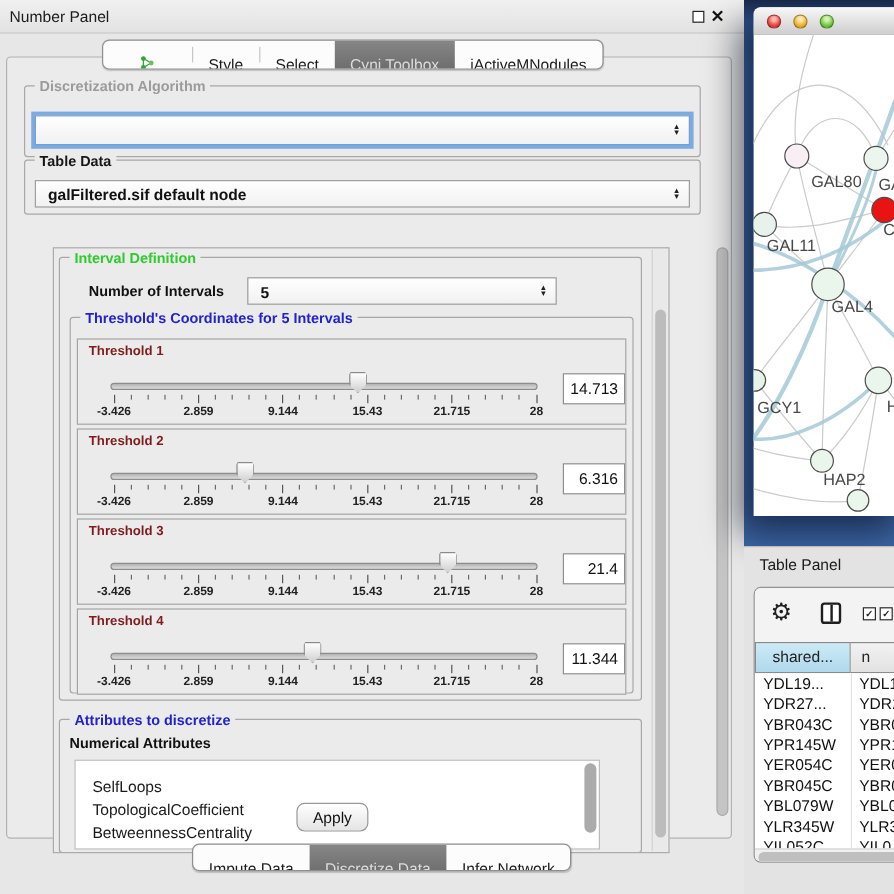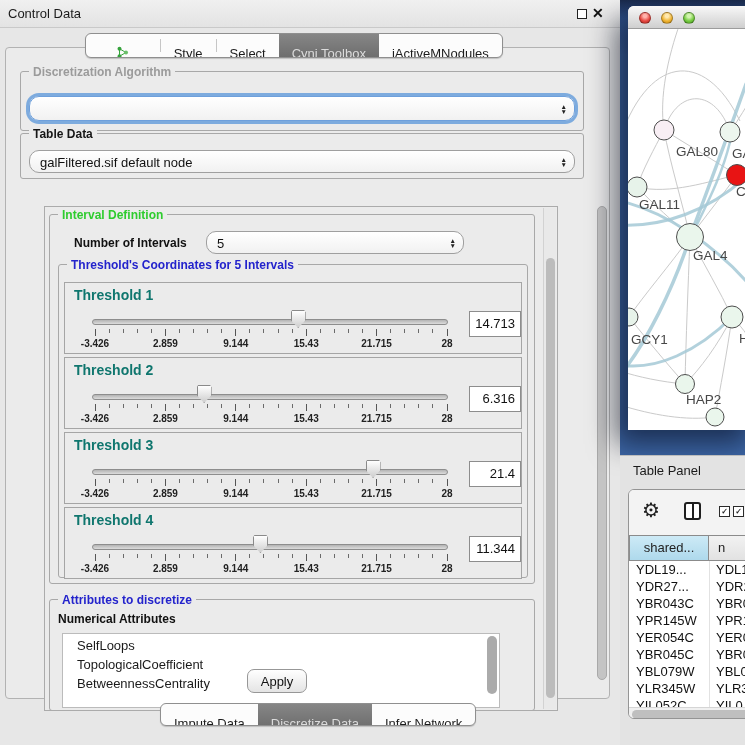--- a/index.html
+++ b/index.html
@@ -36,21 +36,21 @@
   .group-title.gray { color: #9b9b9b; }
   .group-title.green { color: #2ecc2e; }
   .group-title.blue { color: #2323cc; }
 
   .algo-group { left: 20px; top: 71px; width: 564px; height: 60px; }
   .tabledata-group { left: 20px; top: 133px; width: 564px; height: 46px; }
   .tabledata-group .group-title { color: #161616; }
 
   
   .combo { position: absolute; background: linear-gradient(#ffffff,#f1f1f1);
-           border: 1px solid #9f9f9f; border-radius: 10px; font-size: 13px; color: #111; }
+           border: 1px solid #9f9f9f; border-radius: 0; font-size: 13px; color: #111; font-weight: bold; }
   .combo .val { position: absolute; left: 10px; top: 0; }
   .stepper { position: absolute; right: 7px; top: 50%; transform: translateY(-50%);
              display: flex; flex-direction: column; align-items: center; font-size: 6.5px;
              line-height: 5.5px; color: #222; }
   .algo-combo { left: 8px; top: 24px; width: 546px; height: 25px; line-height: 25px;
                 border-color: #6ea0dc; box-shadow: 0 0 0 3px rgba(106,160,220,0.85); z-index: 1; }
   .td-combo { left: 8px; top: 16px; width: 546px; height: 23px; line-height: 23px; }
 
   
   .popup { position: absolute; left: 12px; top: 80px; width: 566px; height: 57px;
@@ -65,39 +65,39 @@
   
   .scrollpane { position: absolute; left: 44px; top: 186px; width: 514px; height: 505px;
                 border: 1px solid #ababab; background: #ebebeb; overflow: hidden; margin-top: 20px; }
   .interval-group { left: 4px; top: 7px; width: 486px; height: 370px; }
   .num-label { position: absolute; left: 24px; top: 21px; font-size: 12px; font-weight: bold; color: #111; }
   .num-combo { left: 156px; top: 16px; width: 258px; height: 23px; line-height: 23px; }
   .thresholds-group { left: 8px; top: 49px; width: 470px; height: 314px; }
 
   .th-box { position: absolute; left: 5px; width: 458px; height: 72px;
             border: 1px solid #a5a5a5; background: #ebebeb; }
-  .th-label { position: absolute; left: 9px; top: 4px; font-size: 14px; font-weight: bold; color: #0f766e; }
+  .th-label { position: absolute; left: 9px; top: 4px; font-size: 11px; font-weight: bold; color: #7f1d1d; }
   .slider { position: absolute; inset: 0; }
   .track { position: absolute; left: 27px; top: 36px; width: 356px; height: 6px;
            border: 1px solid #8d8d8d; border-radius: 3px; background: linear-gradient(#b3b3b3,#dcdcdc); }
   .tick { position: absolute; top: 46px; width: 1px; height: 4px; background: #6a6a6a; }
   .tick.major { height: 7px; background: #555; }
   .tick-label { position: absolute; top: 55px; width: 64px; text-align: center;
                 font-size: 10px; font-weight: bold; color: #222; }
   .thumb { position: absolute; top: 27px; width: 15px; height: 18px;
            background: linear-gradient(#ffffff,#cfcfcf); border: 1px solid #8a8a8a;
            clip-path: polygon(10% 0, 90% 0, 100% 14%, 100% 56%, 50% 100%, 0 56%, 0 14%); }
   .value-box { position: absolute; left: 404px; top: 28px; width: 52px; height: 26px;
                background: #fff; border: 1px solid #8d8d8d; font-size: 13px; line-height: 24px;
                text-align: right; padding-right: 5px; color: #111; }
 
   .attributes-group { left: 4px; top: 392px; width: 486px; height: 112px; }
   .attr-label { position: absolute; left: 8px; top: 12px; font-size: 12px; font-weight: bold; color: #111; }
   .attr-list { position: absolute; left: 12px; top: 33px; width: 438px; height: 75px;
-               background: #fff; border: 1px solid #bbb; overflow: hidden; padding-top: 2px; }
+               background: #fff; border: 1px solid #bbb; overflow: hidden; padding-top: 12px; }
   .attr-item { font-size: 13px; line-height: 19px; padding-left: 14px; color: #1a1a1a; white-space: nowrap; }
   .list-scroll { position: absolute; right: 2px; top: 2px; width: 10px; height: 58px;
                  border-radius: 5px; background: #ababab; }
 
   .pane-scroll { position: absolute; right: 1px; top: 1px; width: 13px; height: 501px;
                  background: #e9e9e9; border-left: 1px solid #d2d2d2; }
   .pane-scroll .thumb2 { position: absolute; left: 2px; top: 50px; width: 9px; height: 440px;
                          border-radius: 5px; background: #bcbcbc; }
   .outer-scroll { position: absolute; left: 596px; top: 190px; width: 12px; height: 502px; }
   .outer-scroll .thumb2 { position: absolute; left: 1px; top: 16px; width: 10px; height: 474px;
@@ -157,21 +157,21 @@
   .hscroll .thumb3 { position: absolute; left: 3px; top: 1.5px; width: 140px; height: 9px;
                      border-radius: 5px; background: #bfbfbf; }
   .net-ic { flex: 0 0 auto; }
 </style>
 </head>
 <body>
 
 <div class="page">
 
   <div class="cp-titlebar">
-    <span class="cp-title">Control Data</span>
+    <span class="cp-title">Number Panel</span>
     <span class="float-icon"></span>
     <span class="close-icon">✕</span>
   </div>
 
   <div class="panel-bg"></div>
 
   <div class="seg-tabs top" id="topTabs">
       <div class="seg">
         <svg class="net-ic" viewBox="0 0 13 13" width="13" height="13">
           <path d="M3.5,2.8 L10,6.5 L3.5,10.2 M3.5,2.8 L3.5,10.2" stroke="#35a23c" stroke-width="1" fill="none"></path>

